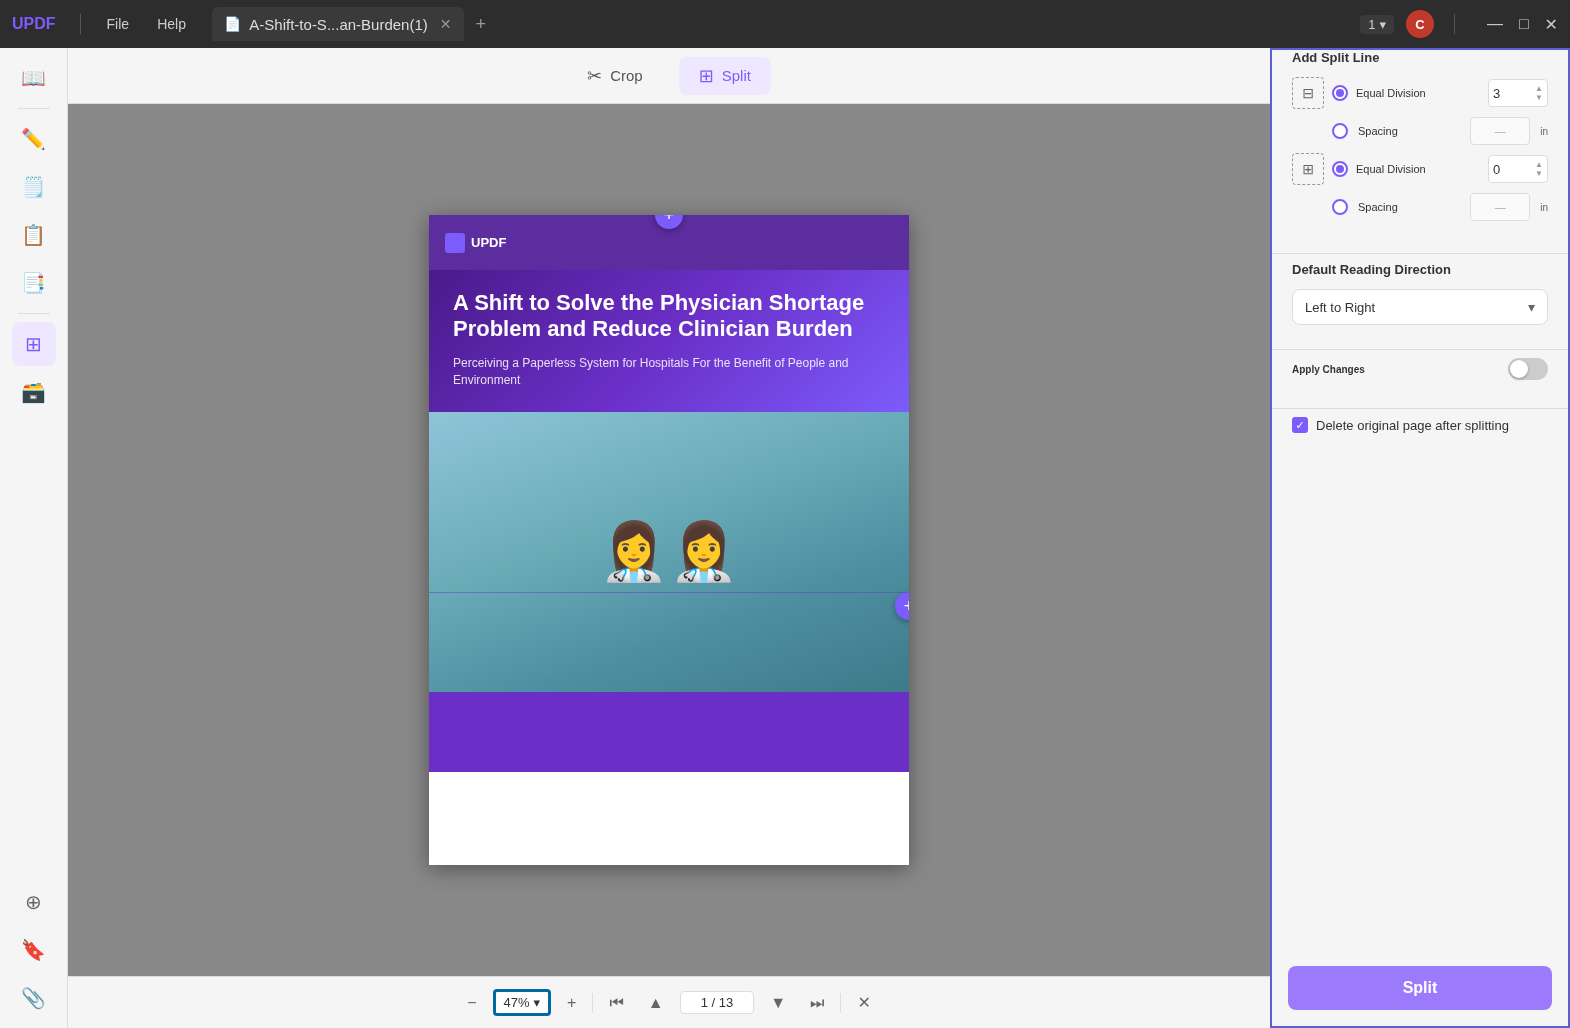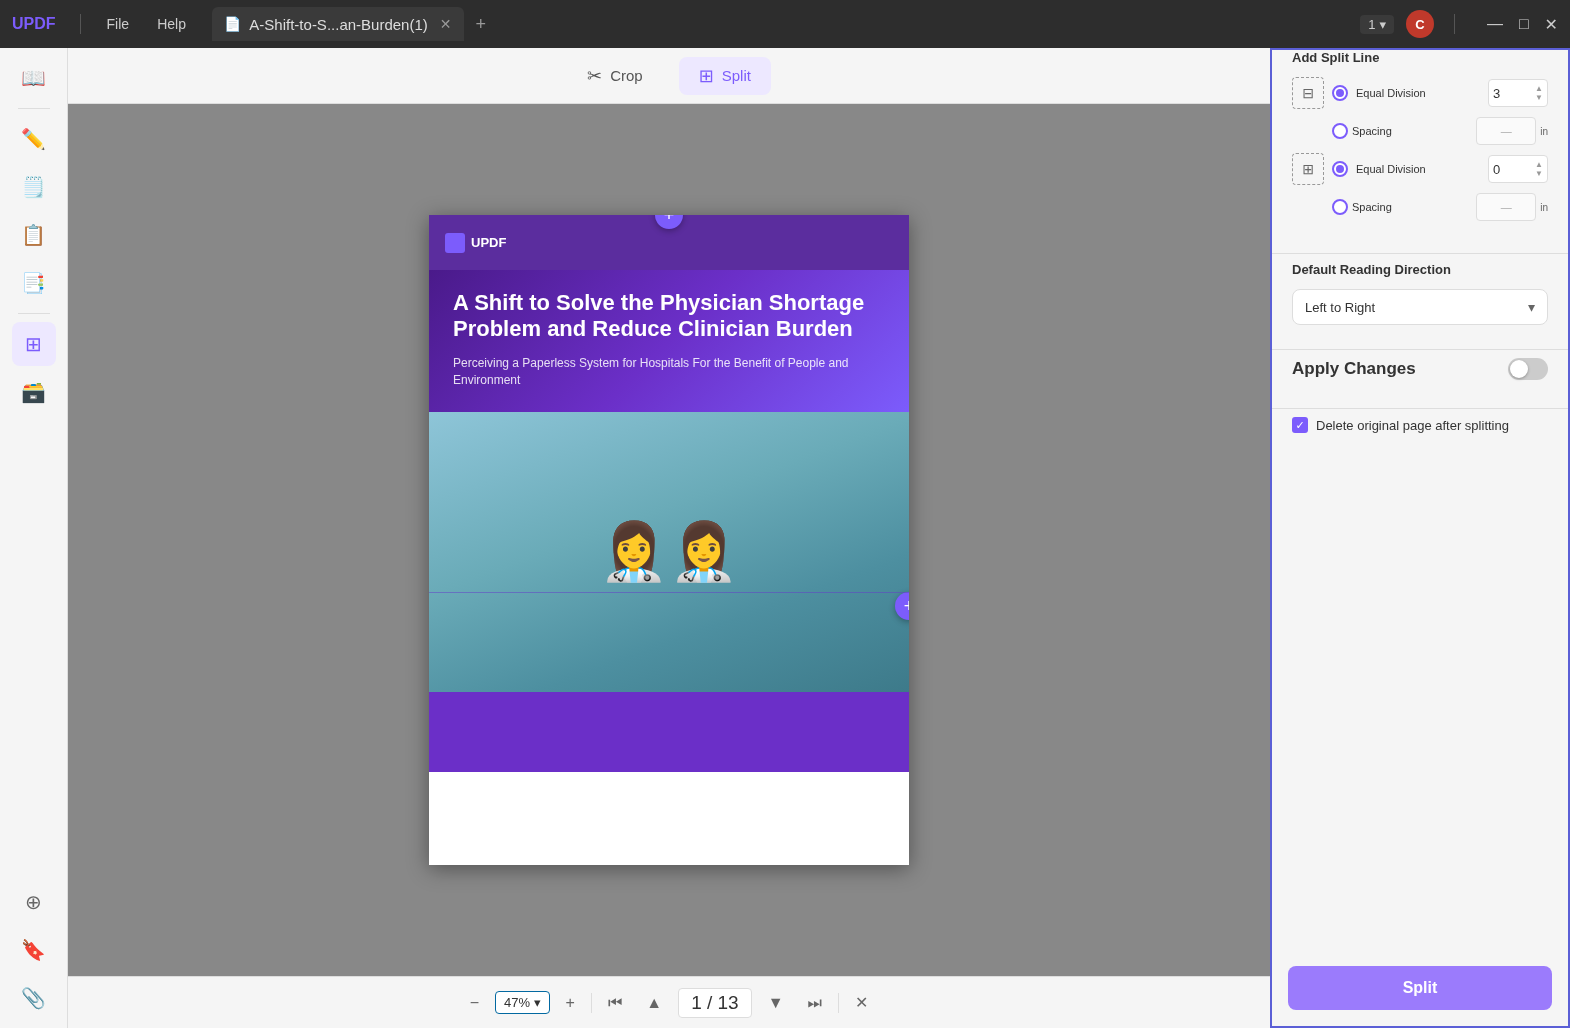--- a/index.html
+++ b/index.html
@@ -80,22 +80,22 @@
     .pdf-bottom { background: #6b2fc8; height: 80px; display: flex; align-items: center; justify-content: center; }
     .pdf-split-overlay-h { position: absolute; left: 0; right: 0; height: 1px; background: rgba(100,60,200,0.5); }
 
     
     .page-controls {
       background: #f5f5f5; border-top: 1px solid #ddd; height: 52px;
       display: flex; align-items: center; justify-content: center; gap: 8px; flex-shrink: 0;
     }
     .page-ctrl-btn { background: none; border: none; cursor: pointer; color: #666; font-size: 16px; padding: 4px 8px; border-radius: 4px; }
     .page-ctrl-btn:disabled { color: #bbb; cursor: default; }
-    .zoom-display { background: white; border: 1px solid #0369a1; border-radius: 4px; padding: 3px 8px; font-size: 13px; color: #333; display: flex; align-items: center; gap: 4px; }
-    .page-display { background: white; border: 1px solid #ddd; border-radius: 4px; padding: 3px 12px; font-size: 19px; color: #333; }
+    .zoom-display { background: white; border: 3px solid #0369a1; border-radius: 4px; padding: 3px 8px; font-size: 13px; color: #333; display: flex; align-items: center; gap: 4px; }
+    .page-display { background: white; border: 1px solid #ddd; border-radius: 4px; padding: 3px 20px; font-size: 13px; color: #333; }
     .ctrl-sep { width: 1px; height: 20px; background: #ddd; }
 
     
     .right-panel {
       width: 300px; background: #f5f5f5; border: 2px solid #5b5fd6; flex-shrink: 0;
       display: flex; flex-direction: column; overflow-y: auto;
     }
     .panel-title { font-size: 18px; font-weight: 700; color: #222; padding: 20px 20px 12px; }
     .panel-section { padding: 0 20px 16px; }
     .panel-section-title { font-size: 13px; font-weight: 600; color: #333; margin-bottom: 12px; }
@@ -106,35 +106,35 @@
     .radio-btn { width: 16px; height: 16px; border-radius: 50%; border: 2px solid #7c5cfc; background: white; display: flex; align-items: center; justify-content: center; flex-shrink: 0; cursor: pointer; }
     .radio-btn.checked::after { content: ''; width: 8px; height: 8px; border-radius: 50%; background: #7c5cfc; }
     .option-label { font-size: 11px; color: #333; flex: 1; }
     .number-input { width: 60px; height: 28px; border: 1px solid #ddd; border-radius: 4px; text-align: center; font-size: 13px; background: white; display: flex; align-items: center; justify-content: space-between; padding: 0 4px; }
     .number-input-text { font-size: 13px; color: #333; }
     .number-arrows { display: flex; flex-direction: column; gap: 1px; }
     .number-arrow { font-size: 8px; color: #999; cursor: pointer; line-height: 1; }
     .text-input-in { width: 60px; height: 28px; border: 1px solid #ddd; border-radius: 4px; background: #fafafa; display: flex; align-items: center; justify-content: center; }
     .text-input-in span { font-size: 11px; color: #aaa; }
     .unit-label { font-size: 10px; color: #666; }
-    .sub-row { display: flex; align-items: center; gap: 4px; margin-left: 40px; margin-bottom: 8px; }
+    .sub-row { display: flex; align-items: center; gap: 10px; margin-left: 40px; margin-bottom: 8px; }
 
     .divider { height: 1px; background: #ddd; margin: 8px 0; }
 
     
     .direction-select {
       width: 100%; height: 36px; border: 1px solid #ddd; border-radius: 8px; background: white;
       display: flex; align-items: center; justify-content: space-between; padding: 0 12px;
       cursor: pointer; font-size: 13px; color: #333;
     }
     .direction-select-arrow { color: #666; font-size: 14px; }
 
     
     .apply-row { display: flex; align-items: center; justify-content: space-between; margin-bottom: 4px; }
-    .apply-label { font-size: 17px; font-weight: 600; color: #333; }
+    .apply-label { font-size: 10px; font-weight: 600; color: #333; }
     .toggle { width: 40px; height: 22px; border-radius: 11px; background: #ccc; position: relative; cursor: pointer; }
     .toggle.off { background: #ccc; }
     .toggle-thumb { width: 18px; height: 18px; border-radius: 50%; background: white; position: absolute; top: 2px; left: 2px; box-shadow: 0 1px 3px rgba(0,0,0,0.3); }
     .apply-desc { font-size: 12px; color: #888; line-height: 1.4; margin-bottom: 12px; }
 
     
     .checkbox-row { display: flex; align-items: center; gap: 8px; }
     .checkbox { width: 16px; height: 16px; border-radius: 3px; background: #7c5cfc; display: flex; align-items: center; justify-content: center; cursor: pointer; flex-shrink: 0; }
     .checkbox-check { color: white; font-size: 11px; }
     .checkbox-label { font-size: 13px; color: #333; }

